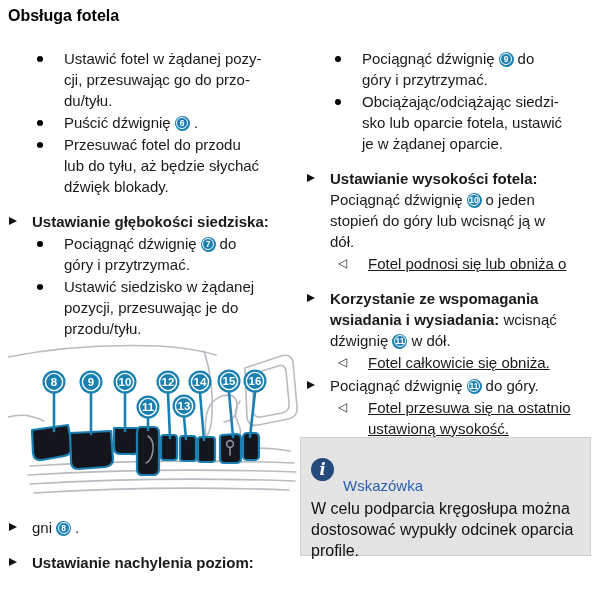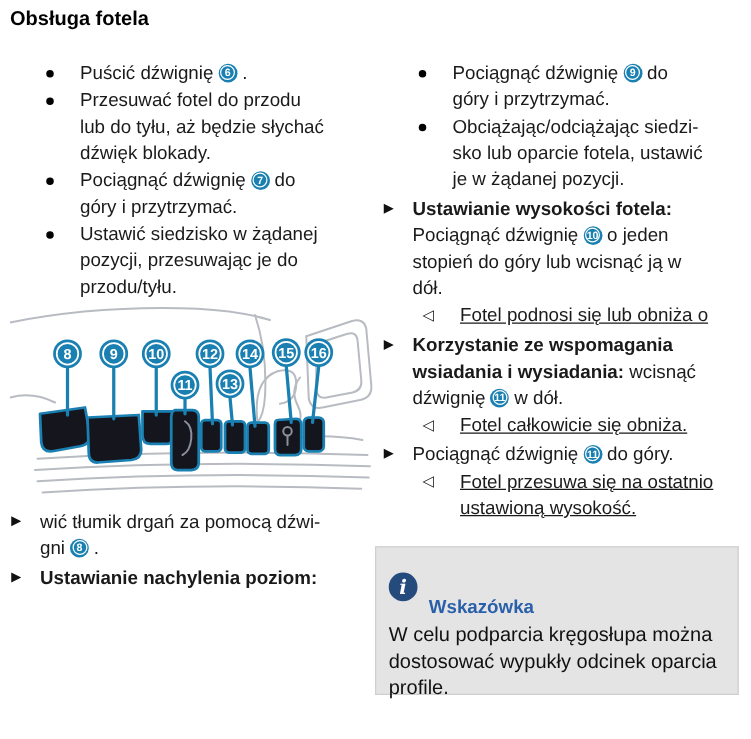--- a/index.html
+++ b/index.html
@@ -17,21 +17,21 @@
   .item { position:relative; }
   .line { white-space:nowrap; }
   .b { font-weight:bold; }
 
   
   .bullet { padding-left:56px; margin-top:1px; }
   .bullet::before { content:""; position:absolute; left:29px; top:8px; width:6px; height:6px;
     border-radius:50%; background:#000; }
 
   
-  .arrow { padding-left:24px; margin-top:3px; }
+  .arrow { padding-left:24px; margin-top:14px; }
   .arrow::before { content:""; position:absolute; left:1px; top:6px; width:0; height:0;
     border-left:8px solid #111; border-top:4.5px solid transparent; border-bottom:4.5px solid transparent; }
 
   
   .result { padding-left:62px; margin-top:1px;text-decoration:underline; }
   .result::before { content:"\25C1"; position:absolute; left:32px; top:0; font-size:12px; color:#222; line-height:21px; }
 
   
   .nbadge { display:inline-block; width:15px; height:15px; background:#1a80b2; border-radius:50%;
     position:relative; vertical-align:-2.5px; margin:0 4px; }
@@ -44,43 +44,51 @@
   .figure { position:relative; width:300px; height:162px; margin-top:2px; }
   .figure svg { position:absolute; left:0; top:0; }
 
   
   .hint { position:absolute; left:300px; top:437px; width:291px; height:119px;
     background:#e4e4e5; border:1px solid #cfcfcf; padding:7px 8px 0 10px; }
   .hint-head { display:flex; align-items:center; margin-bottom:4px; }
   .hint-icon { width:23px; height:23px; border-radius:50%; background:#254b7d; color:#fff;
     display:flex; align-items:center; justify-content:center;
     font-family:"DejaVu Serif", serif; font-style:italic; font-weight:bold; font-size:16px; }
-  .hint-title { margin-left:9px; font-size:15px; font-weight:bold; color:#2a5fa9;margin-top:32px; }
+  .hint-title { margin-left:9px; font-size:15px; font-weight:normal; color:#2a5fa9;margin-top:32px; }
   .hint-body { font-size:16px; line-height:21px; color:#111; }
 </style>
 </head>
 <body>
 
 <div class="page">
 
   <div class="title">Obsługa fotela</div>
 
   <div class="col col-left">
 
+    <div class="item bullet">
+      <div class="line">Ustawić fotel w żądanej pozy-</div>
+      <div class="line">cji, przesuwając go do przo-</div>
+      <div class="line">du/tyłu.</div>
+    </div>
 
     <div class="item bullet">
       <div class="line"><span>Puścić dźwignię</span><span class="nbadge"><span class="n">6</span></span><span>.</span></div>
     </div>
 
     <div class="item bullet">
       <div class="line">Przesuwać fotel do przodu</div>
       <div class="line">lub do tyłu, aż będzie słychać</div>
       <div class="line">dźwięk blokady.</div>
     </div>
 
+    <div class="item arrow">
+      <div class="line b">Ustawianie głębokości siedziska:</div>
+    </div>
 
     <div class="item bullet">
       <div class="line"><span>Pociągnąć dźwignię</span><span class="nbadge"><span class="n">7</span></span><span>do</span></div>
       <div class="line">góry i przytrzymać.</div>
     </div>
 
     <div class="item bullet">
       <div class="line">Ustawić siedzisko w żądanej</div>
       <div class="line">pozycji, przesuwając je do</div>
       <div class="line">przodu/tyłu.</div>
@@ -178,40 +186,39 @@
           <g>
               <circle cx="247" cy="40" r="11.5" fill="#1a80b2"></circle>
               <circle cx="247" cy="40" r="8.6" fill="none" stroke="#fff" stroke-width="1.4"></circle>
               <text x="247" y="44" fill="#fff">16</text>
             </g>
         </g>
       </svg>
     </div>
 
     <div class="item arrow">
-      <div class="line">wić tłumik drgań za pomocą dźwi-</div>
       <div class="line"><span>gni</span><span class="nbadge"><span class="n">8</span></span><span>.</span></div>
     </div>
 
     <div class="item arrow">
       <div class="line b">Ustawianie nachylenia poziom:</div>
     </div>
   </div>
 
   <div class="col col-right">
 
     <div class="item bullet">
       <div class="line"><span>Pociągnąć dźwignię</span><span class="nbadge"><span class="n">9</span></span><span>do</span></div>
       <div class="line">góry i przytrzymać.</div>
     </div>
 
     <div class="item bullet">
       <div class="line">Obciążając/odciążając siedzi-</div>
       <div class="line">sko lub oparcie fotela, ustawić</div>
-      <div class="line">je w żądanej pozycji.</div>
+      <div class="line">je w żądanej oparcie.</div>
     </div>
 
     <div class="item arrow">
       <div class="line b">Ustawianie wysokości fotela:</div>
       <div class="line"><span>Pociągnąć dźwignię</span><span class="nbadge"><span class="n">10</span></span><span>o jeden</span></div>
       <div class="line">stopień do góry lub wcisnąć ją w</div>
       <div class="line">dół.</div>
     </div>
 
     <div class="item result">

